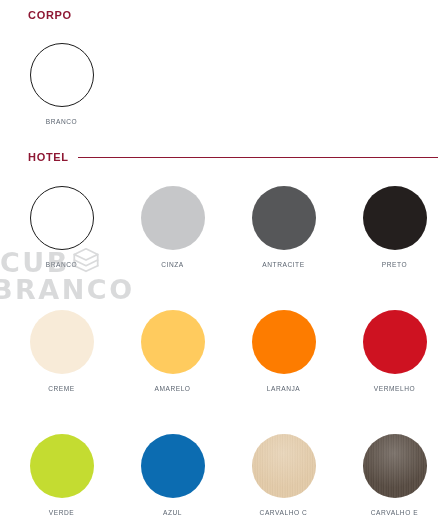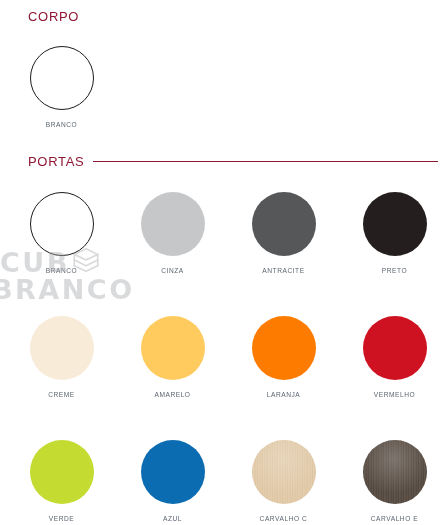--- a/index.html
+++ b/index.html
@@ -23,22 +23,22 @@
 
   
   .section-head {
     display: flex;
     align-items: center;
     gap: 9px;
     padding-left: 28px;
     padding-right: 8px;
   }
   .section-title {
-    font-size: 13px;
-    font-weight: normal;
+    font-size: 11px;
+    font-weight: bold;
     letter-spacing: 0.7px;
     color: #8e1733;
     white-space: nowrap;
   }
   .section-rule {
     flex: 1 1 auto;
     height: 1px;
     background: #8e1733;
   }
 
@@ -172,21 +172,21 @@
   <div class="grid single">
     <div class="swatch-cell">
       <div class="swatch outlined"></div>
       <div class="swatch-label" style="color: rgb(91, 100, 112);">BRANCO</div>
     </div>
   </div>
 
   <div class="sp-section"></div>
 
   <div class="section-head">
-    <span class="section-title" style="color: rgb(142, 23, 51);">PORTAS</span>
+    <span class="section-title" style="color: rgb(142, 23, 51);">HOTEL</span>
     <span class="section-rule" style="background: rgb(142, 23, 51);"></span>
   </div>
 
   <div class="sp-head-sw2"></div>
 
   <div class="grid">
     <div class="swatch-cell">
       <div class="swatch outlined"></div>
       <div class="swatch-label" style="color: rgb(91, 100, 112);">BRANCO</div>
     </div>

